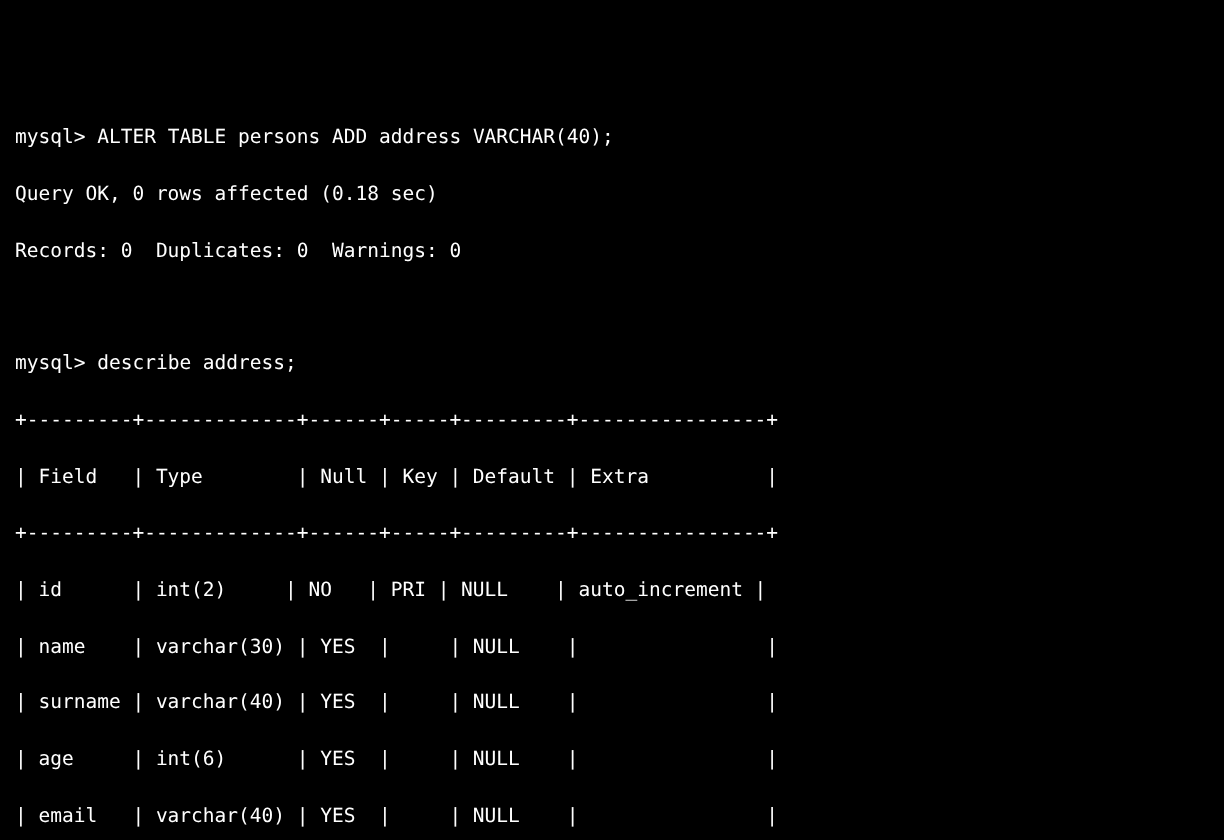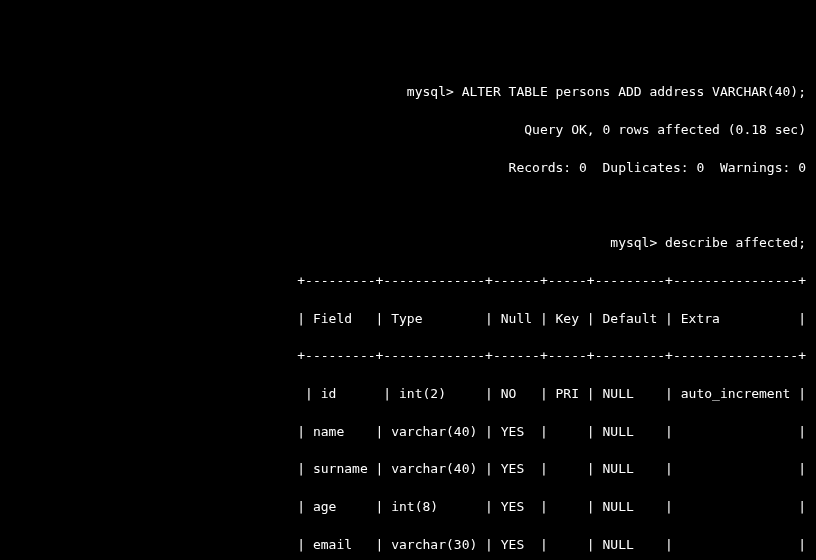--- a/index.html
+++ b/index.html
@@ -8,40 +8,40 @@
       color: #fff;
       font-family: "Menlo", "Consolas", "DejaVu Sans Mono", monospace;
       font-size: 13px;
       line-height: 1.45;
       padding: 8px 10px;
       white-space: pre;
       width: 816px;
       height: 560px;
       overflow: hidden;
     }
-    .row { display: block; text-align: right; }
+    .row { display: block; }
   </style>
 </head>
 <body>
 
 
 
 <span class="row"><span>mysql&gt;</span> <span>ALTER TABLE persons ADD address VARCHAR(40);</span></span>
 <span class="row">Query OK, 0 rows affected (0.18 sec)</span>
 <span class="row">Records: 0  Duplicates: 0  Warnings: 0</span>
 <span class="row"> </span>
-<span class="row"><span>mysql&gt;</span> <span>describe affected;</span></span>
+<span class="row"><span>mysql&gt;</span> <span>describe address;</span></span>
 <span class="row">+---------+-------------+------+-----+---------+----------------+</span>
 <span class="row">| Field   | Type        | Null | Key | Default | Extra          |</span>
 <span class="row">+---------+-------------+------+-----+---------+----------------+</span>
 <span class="row">| id      | int(2)     | NO   | PRI | NULL    | auto_increment |</span>
-<span class="row">| name    | varchar(40) | YES  |     | NULL    |                |</span>
+<span class="row">| name    | varchar(30) | YES  |     | NULL    |                |</span>
 <span class="row">| surname | varchar(40) | YES  |     | NULL    |                |</span>
-<span class="row">| age     | int(8)      | YES  |     | NULL    |                |</span>
-<span class="row">| email   | varchar(30) | YES  |     | NULL    |                |</span>
+<span class="row">| age     | int(6)      | YES  |     | NULL    |                |</span>
+<span class="row">| email   | varchar(40) | YES  |     | NULL    |                |</span>
 
 
 
 
 
 
 
 
 
 

